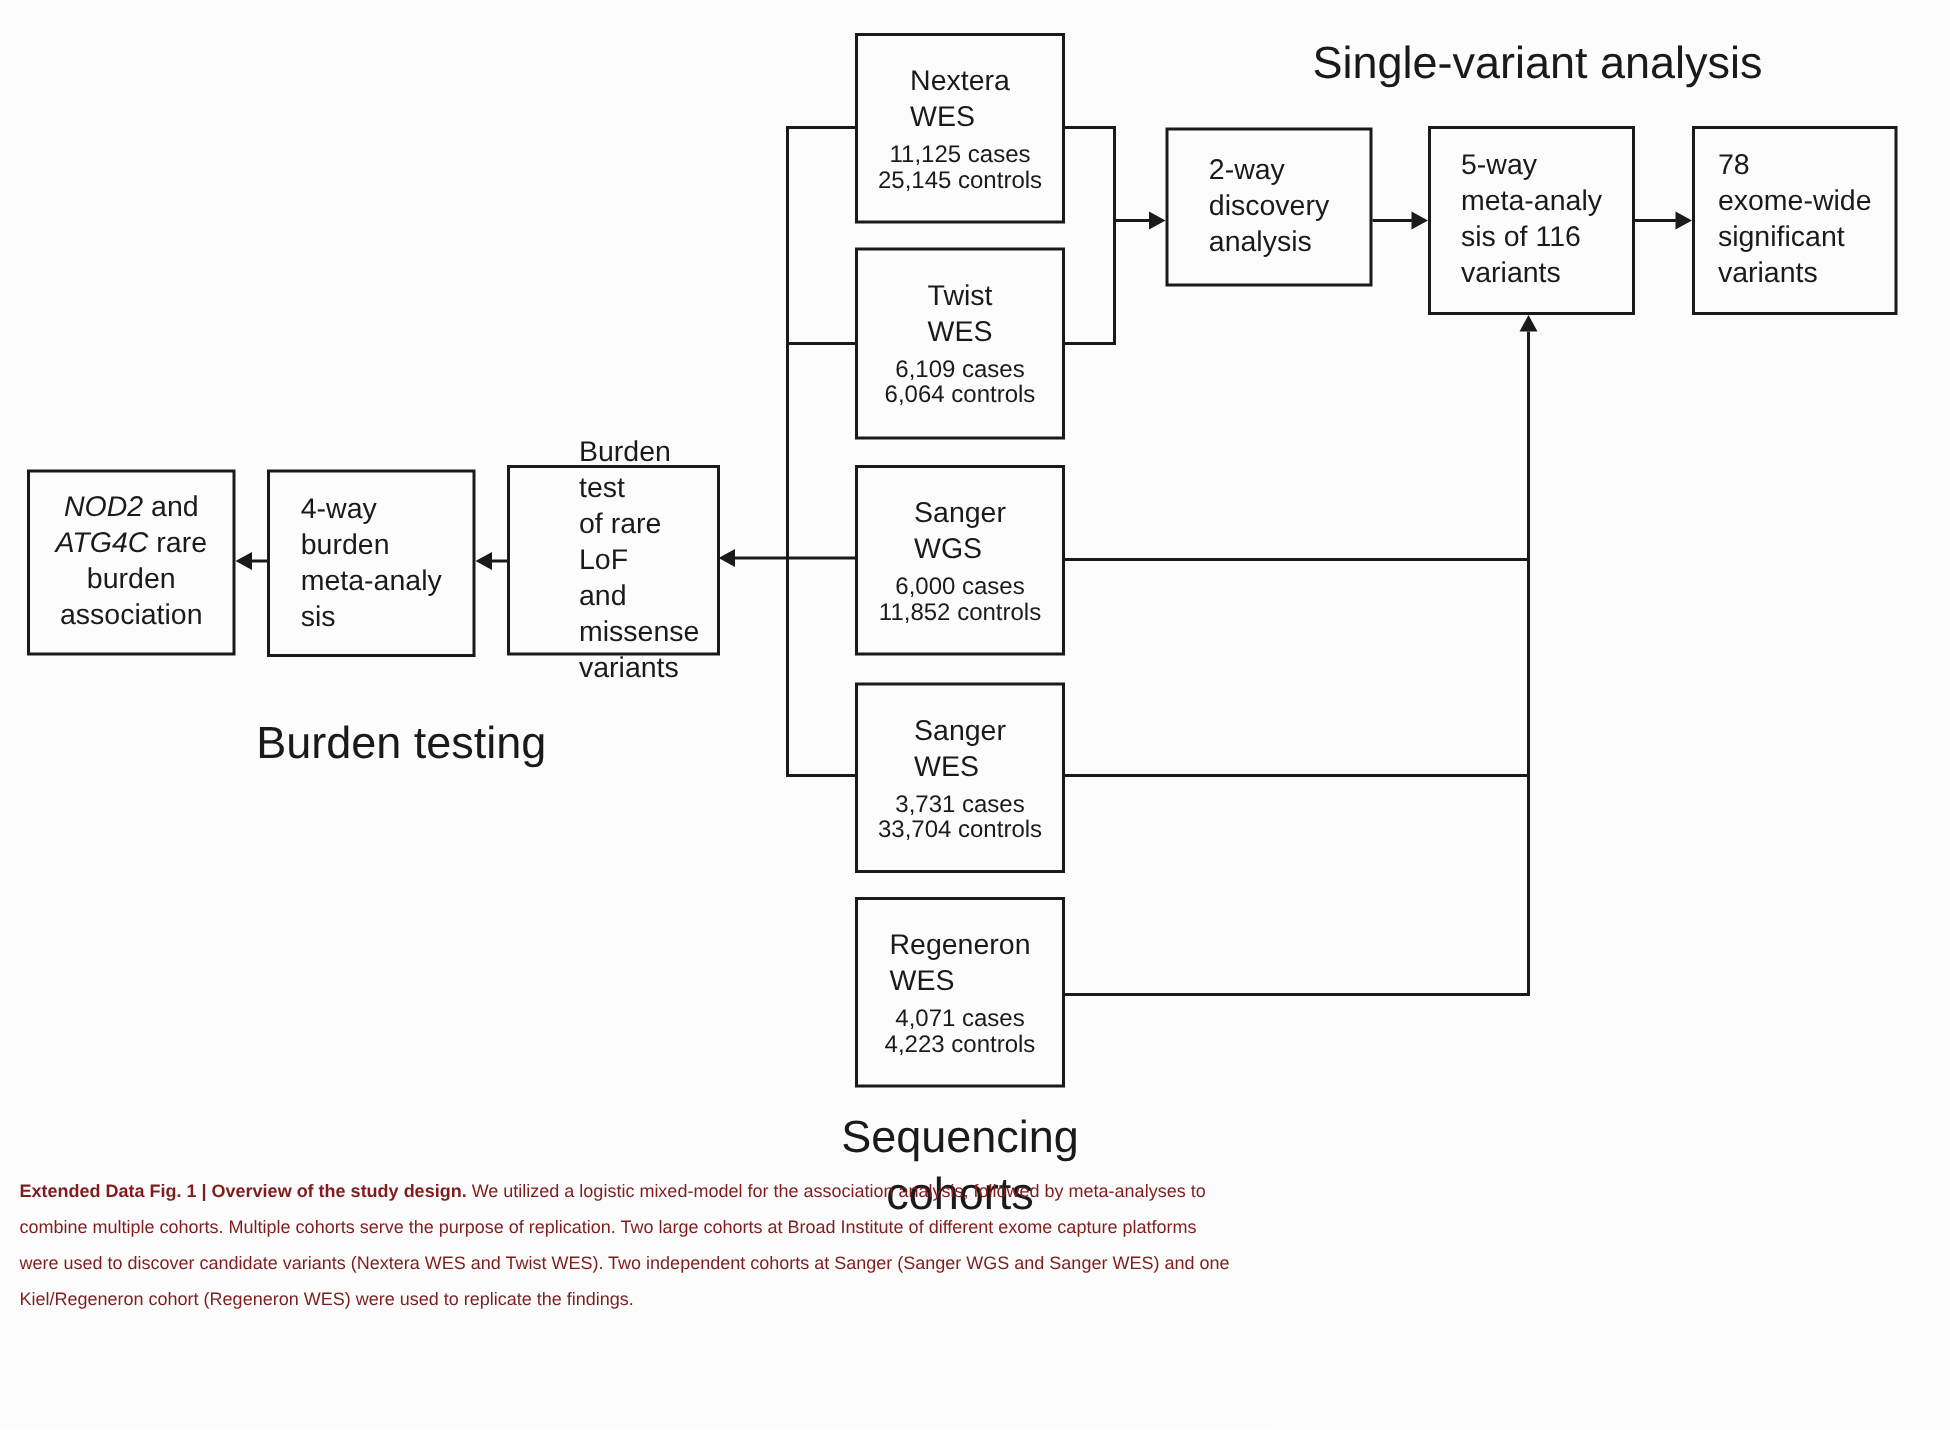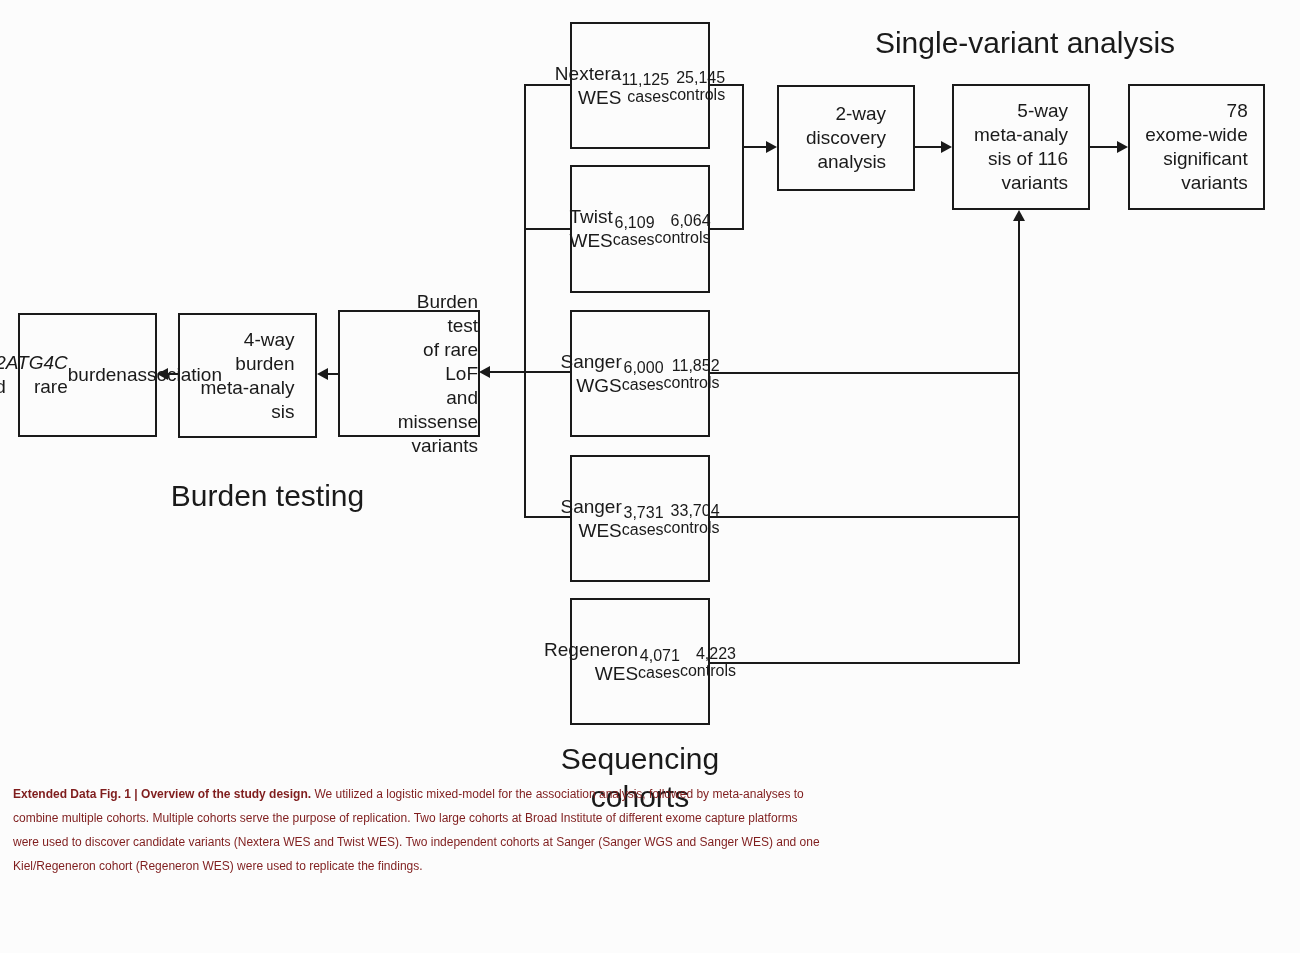--- a/index.html
+++ b/index.html
@@ -5,23 +5,23 @@
   html,body { margin:0; padding:0; background:#ffffff; }
   .figure {
     position:relative; width:1300px; height:953px;
     background:#fcfcfc; color:#1a1a1a;
     font-family:"Liberation Sans", sans-serif;
     overflow:hidden;
   }
   .box {
     position:absolute; box-sizing:border-box;
     border:2px solid #1a1a1a; background:transparent;
-    display:flex; flex-direction:row;
+    display:flex; flex-direction:column;
     align-items:center; justify-content:center;
-    text-align:right;
+    text-align:left;
   }
   .box-label  { font-size:19px; line-height:24px; white-space:pre-line; }
   .box-stats  { font-size:16px; line-height:17px; }
   .box-stats.first { margin-top:4px; }
   .process    { font-size:19px; line-height:24px; white-space:pre-line; }
   .gene-line  { font-size:19px; line-height:24px; }
   .it         { font-style:italic; }
   .section-title { position:absolute; font-size:30px; text-align:center; white-space:pre-line; line-height:38px; }
   .hline, .vline { position:absolute; background:#1a1a1a; }
   .arrow { position:absolute; width:0; height:0; }

